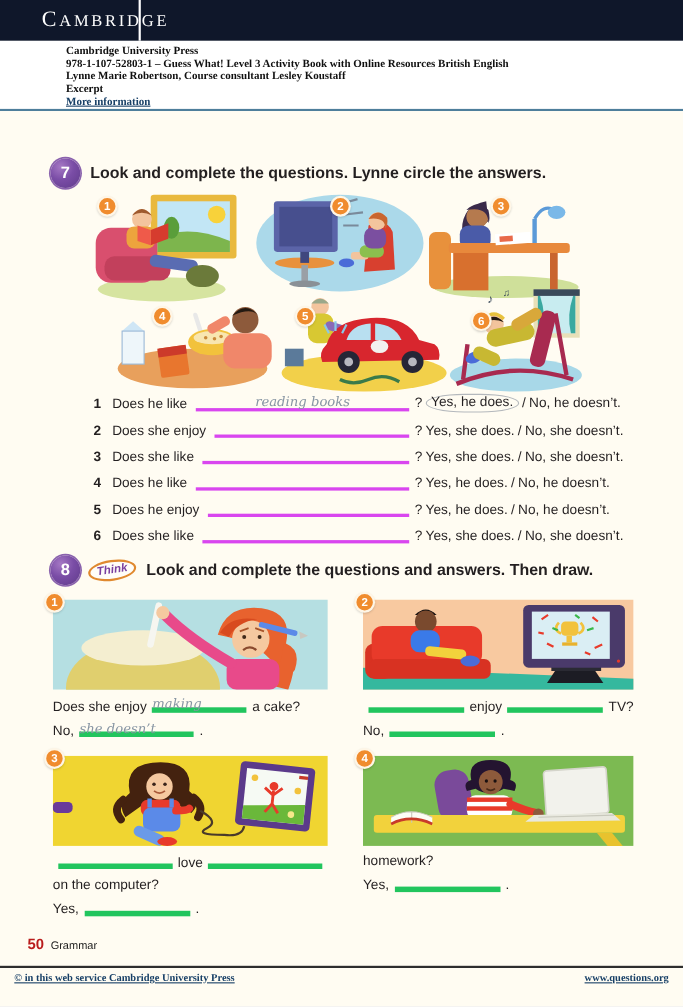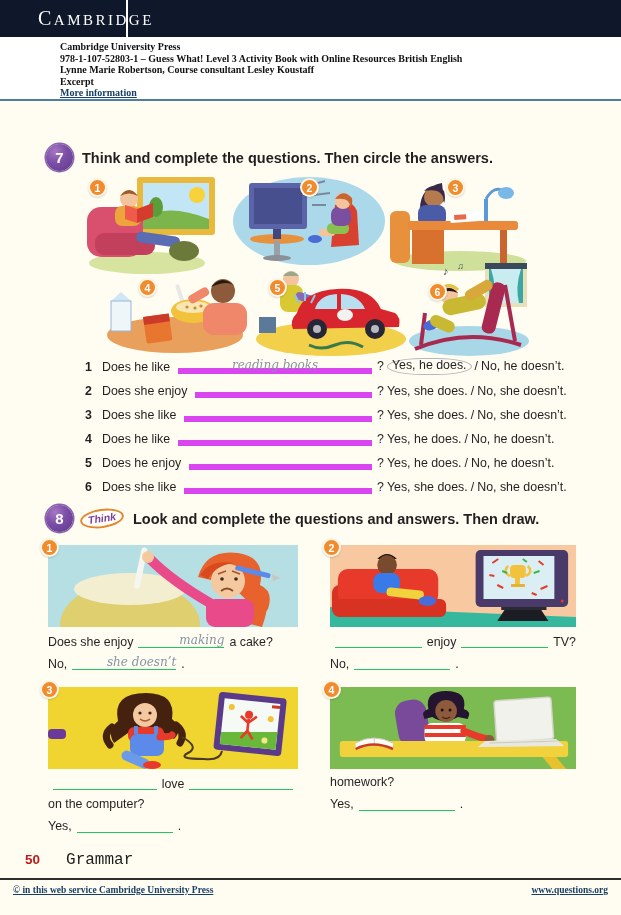--- a/index.html
+++ b/index.html
@@ -52,46 +52,46 @@
     color:#fff; font-weight:bold; font-size:10.5px;
     display:flex; align-items:center; justify-content:center; z-index:5;
   }
   
   .ex7-art { position:absolute; left:85px; top:70px; width:460px; height:188px; }
   .q-list { position:absolute; left:85px; top:257px; width:505px; }
   .q-row { display:flex; align-items:flex-end; margin-bottom:8px; font-size:12.4px; line-height:13.5px; }
   .q-num { width:17px; font-weight:bold; flex:0 0 auto; }
   .q-stem { white-space:nowrap; margin-right:3px; }
   .q-blank {
-    flex:1; border-bottom:6px solid #d946ef; height:15px;
+    flex:1; border-bottom:3px solid #d946ef; height:15px;
     margin:0 5px 1px 5px; text-align:center; cursor:text;
   }
   .handwriting {
     font-family:"DejaVu Serif", serif; font-style:italic;
     color:#8795a3; font-size:12px;
   }
   .q-right { flex:0 0 213px; white-space:nowrap; display:flex; align-items:center; }
   .q-mark { margin-right:3px; }
   .q-circle { border:1.6px solid #b4b8bc; border-radius:50% / 62%; padding:0 4px 1px; }
   .q-sep { margin:0 3px; }
   
   .panel { position:absolute; }
   .panel-art { display:block; width:100%; height:82px; }
   .panel .badge-orange { top:-7px; left:-8px; }
   .p-line { display:flex; align-items:flex-end; font-size:12.4px; line-height:13.5px; margin-top:7px; }
   .p-text { white-space:nowrap; }
   .p-blank {
-    display:inline-block; border-bottom:1px solid #22c55e; height:14px;
-    margin:0 5px 1px 5px; text-align:right; cursor:text;
+    display:inline-block; border-bottom:5px solid #22c55e; height:14px;
+    margin:0 5px 1px 5px; text-align:left; cursor:text;
   }
   .p-blank.grow { flex:1; }
   
   .foot-left { position:absolute; left:25px; top:750px; display:flex; align-items:baseline; }
   .page-num { color:#b91c1c; font-weight:bold; font-size:13.5px; }
-  .section-label { font-size:16px; margin-left:26px; color:#1d1d1d;font-family:Liberation Mono, monospace; }
+  .section-label { font-size:10px; margin-left:6px; color:#1d1d1d; }
   .foot-rule { position:absolute; left:0; right:0; top:777px; height:2px; background:#2e2e2e; }
   .foot-links {
     position:absolute; left:13px; right:13px; top:784px;
     display:flex; justify-content:space-between;
     font-family:"Liberation Serif", serif; font-size:9.5px; font-weight:bold;
   }
   .foot-links span { color:#173f66; text-decoration:underline; cursor:pointer;text-align:center; }
 </style>
 </head>
 <body>
@@ -109,21 +109,21 @@
     <div class="m-line">Lynne Marie Robertson, Course consultant Lesley Koustaff</div>
     <div class="m-line">Excerpt</div>
     <div class="m-line m-link">More information</div>
   </div>
   <div class="blue-rule"></div>
 
   <div class="content">
 
     <div class="ex-header" style="left:46px; top:43px;">
       <div class="badge-purple">7</div>
-      <div class="ex-title">Think and complete the questions. Then circle the answers.</div>
+      <div class="ex-title">Look and complete the questions. Lynne circle the answers.</div>
     </div>
 
     <svg class="ex7-art" viewBox="0 0 460 188">
 
       <g>
         <ellipse cx="62" cy="92" rx="58" ry="11" fill="#d6e4a0"></ellipse>
         <rect x="52" y="6" width="78" height="58" rx="3" fill="#e9b93e"></rect>
         <rect x="58" y="12" width="66" height="46" fill="#c2e6f5"></rect>
         <circle cx="112" cy="24" r="8" fill="#f8d23a"></circle>
         <path d="M58,46 Q84,32 124,48 L124,58 58,58 Z" fill="#7db54d"></path>

